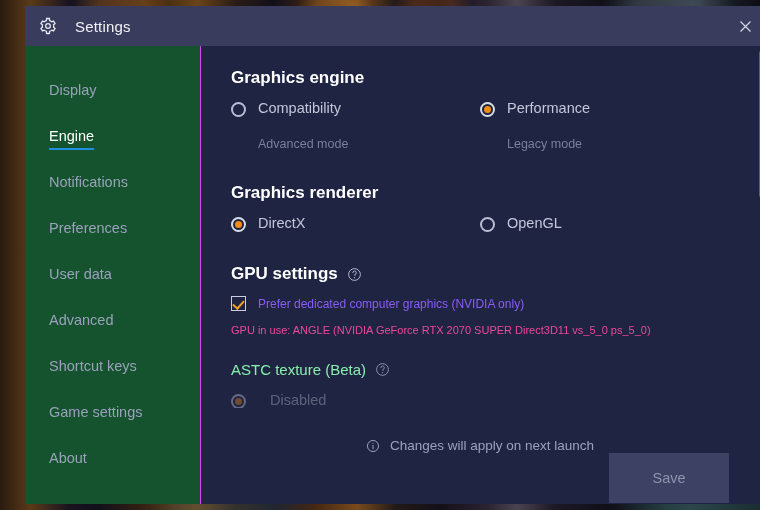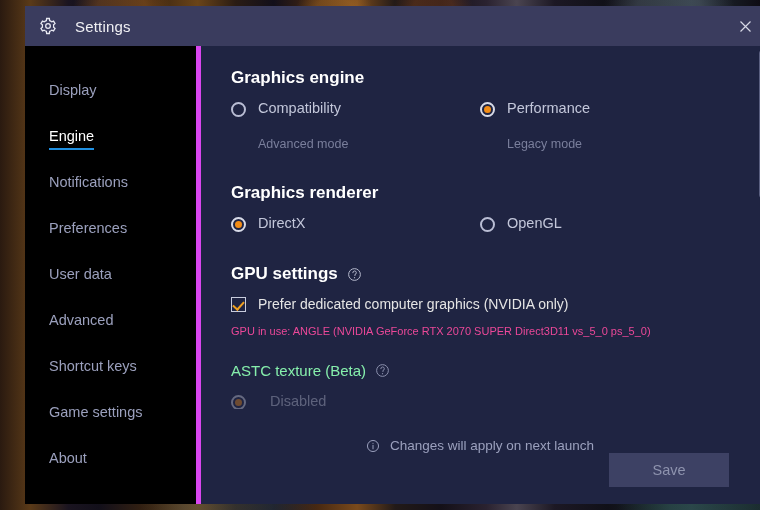--- a/index.html
+++ b/index.html
@@ -81,22 +81,22 @@
     flex: 1;
     display: flex;
     min-height: 0;
     position: relative;
   }
 
   
   #sidebar {
     width: 176px;
     min-width: 176px;
-    background: #000000;
-    border-right: 5px solid #d946ef;
+    background: #14532d;
+    border-right: 1px solid #d946ef;
     padding-top: 22px;
     box-sizing: border-box;
   }
   .nav-item {
     padding: 0 0 0 24px;
     height: 46px;
     display: flex;
     align-items: center;
     cursor: pointer;
     position: relative;
@@ -198,21 +198,21 @@
   }
   .checkbox.checked::after {
     content: "";
     position: absolute;
     left: 3px; top: 1px;
     width: 5px; height: 9px;
     border: solid #f0a020;
     border-width: 0 2px 2px 0;
     transform: rotate(42deg);
   }
-  .check-label { font-size: 14px; color: #e5e5e5; text-align: center; }
+  .check-label { font-size: 12px; color: #8b5cf6; text-align: center; }
 
   .gpu-note {
     font-size: 11px;
     color: #ec4899;
     line-height: 21px;
     margin: 0 0 0 0;
     max-width: 490px;
   }
 
   .spacer-lg { height: 26px; }
@@ -270,21 +270,21 @@
     display: flex;
     align-items: center;
     gap: 10px;
     font-size: 13.5px;
     color: #9ba0bd;
   }
   .info-icon { width: 14px; height: 14px; display: block; }
   #save-btn {
     margin-left: auto;
     width: 120px;
-    height: 34px;
+    height: 50px;
     background: #3d4164;
     color: #8e93ae;
     font-size: 14.5px;
     font-family: "Liberation Sans", sans-serif;
     border: none;
     cursor: pointer;
     display: flex;
     align-items: center;
     justify-content: center;
   }

